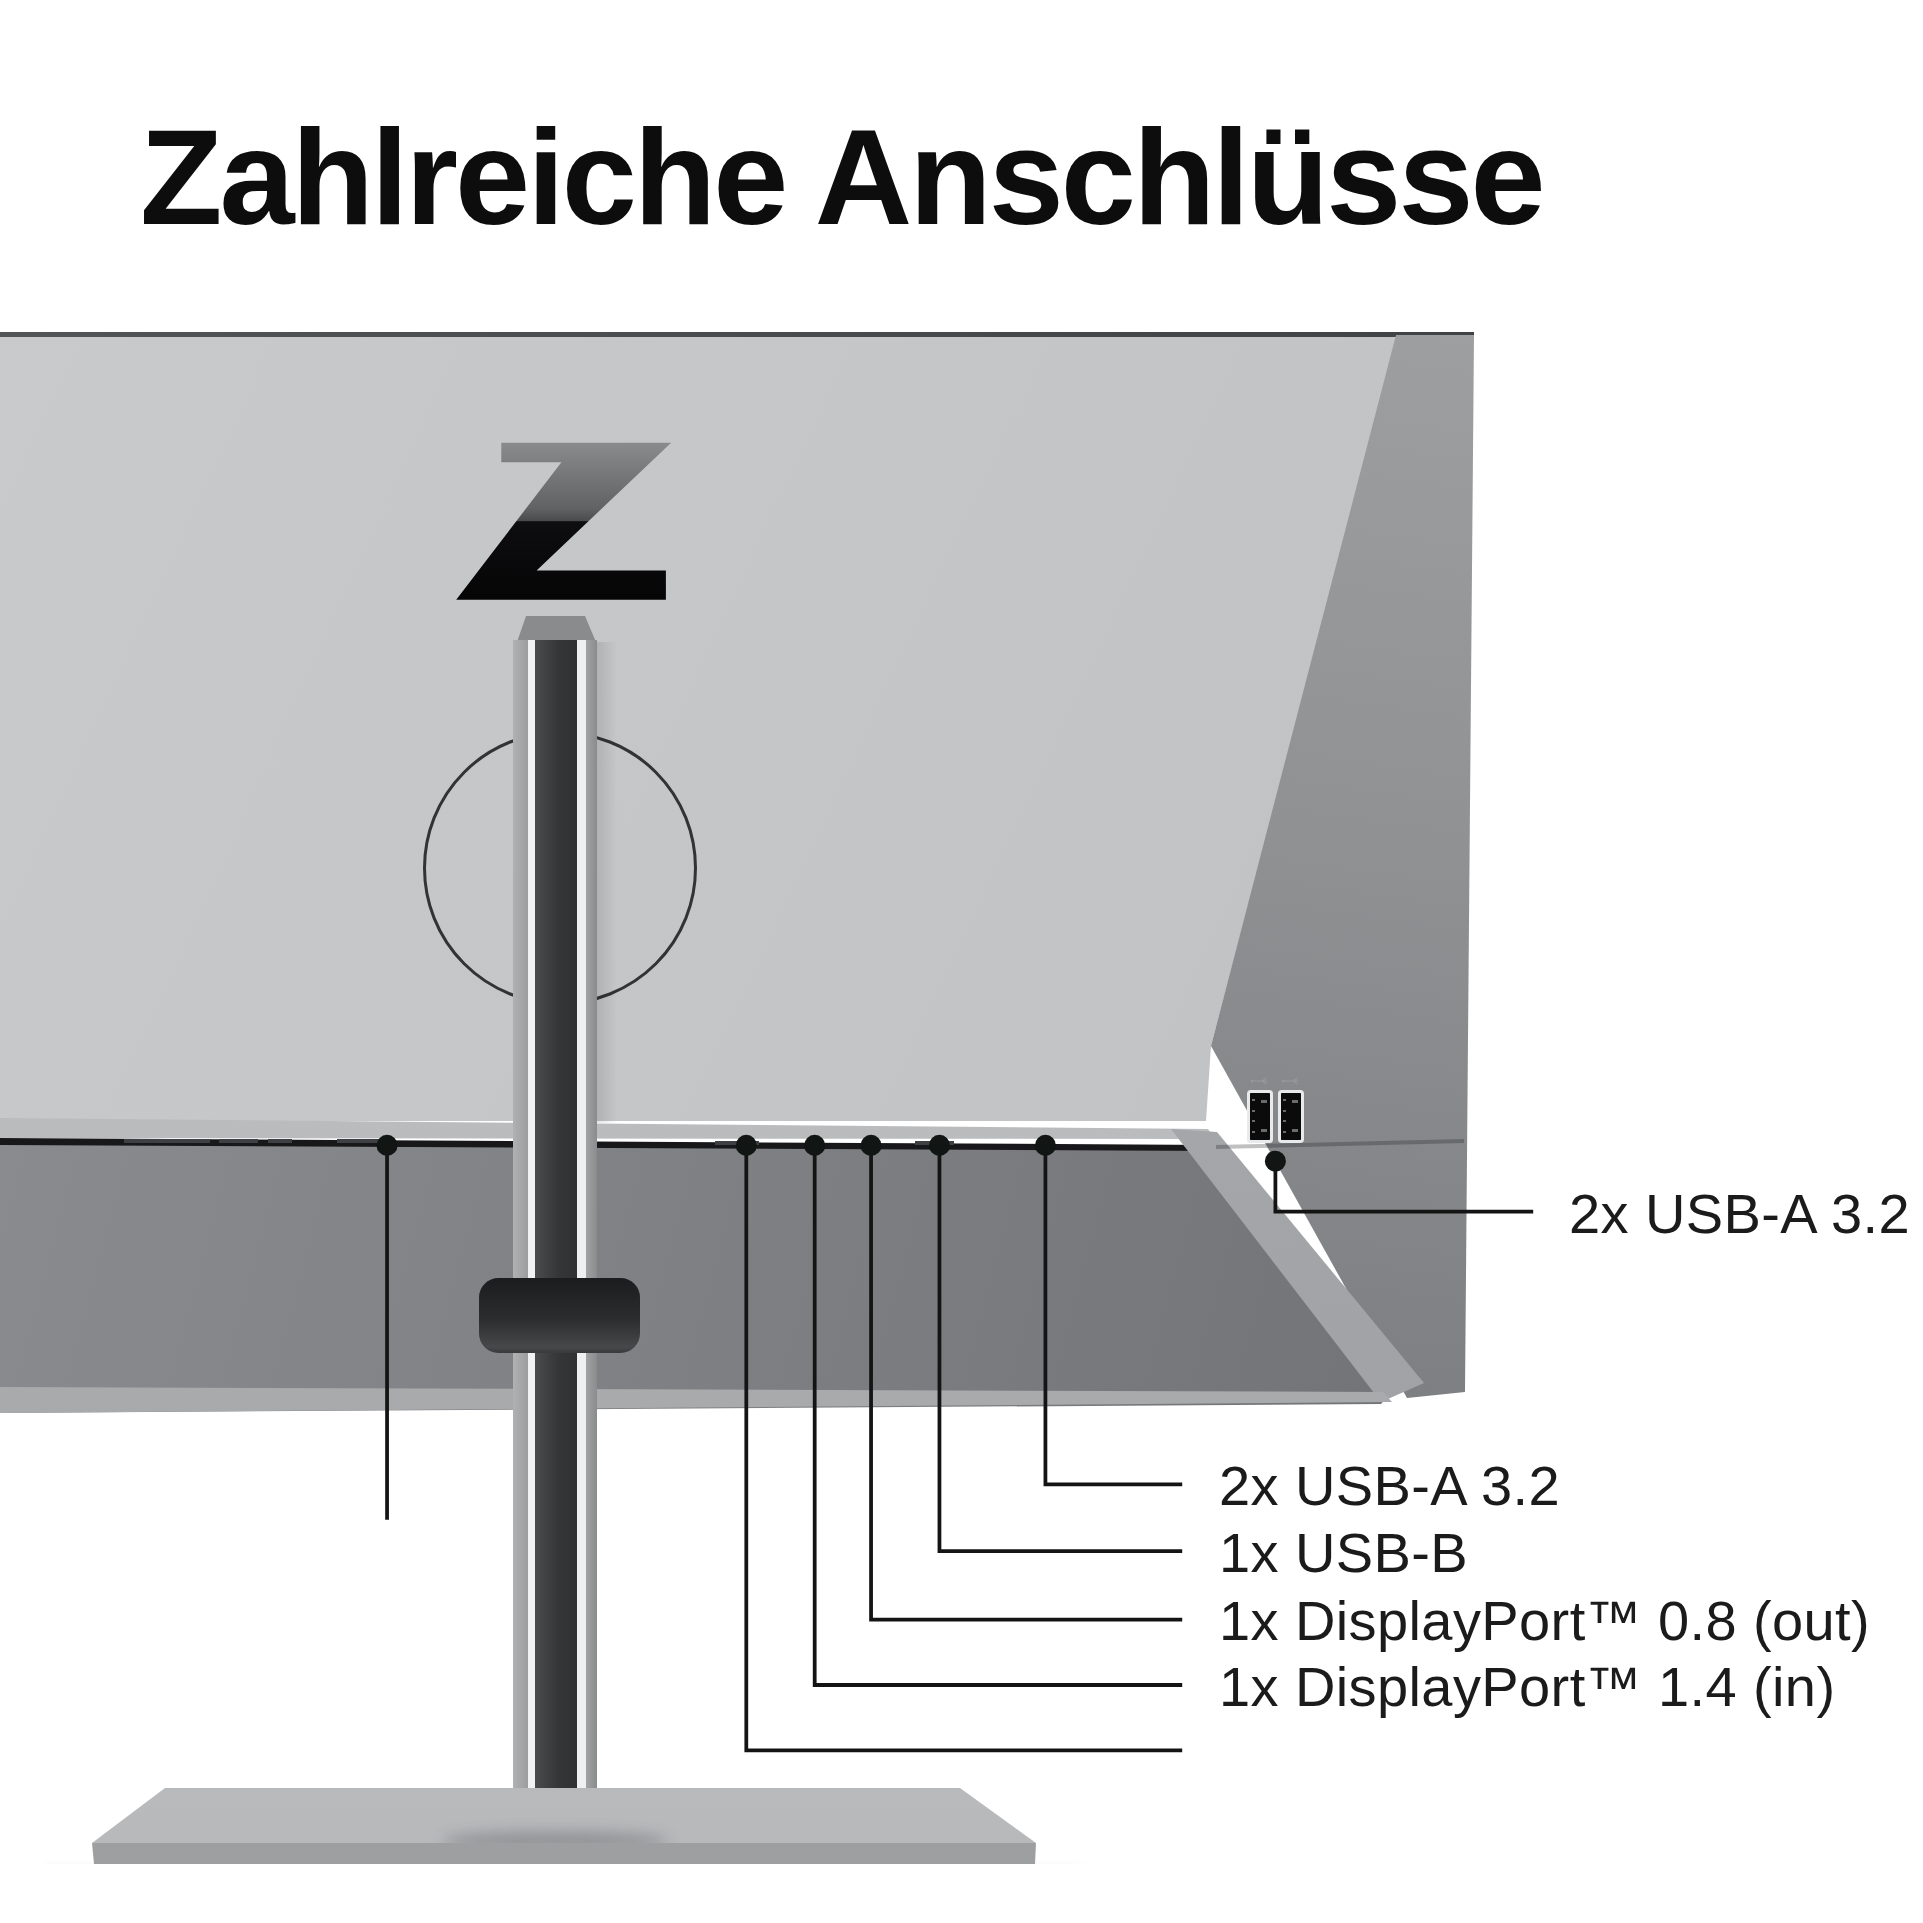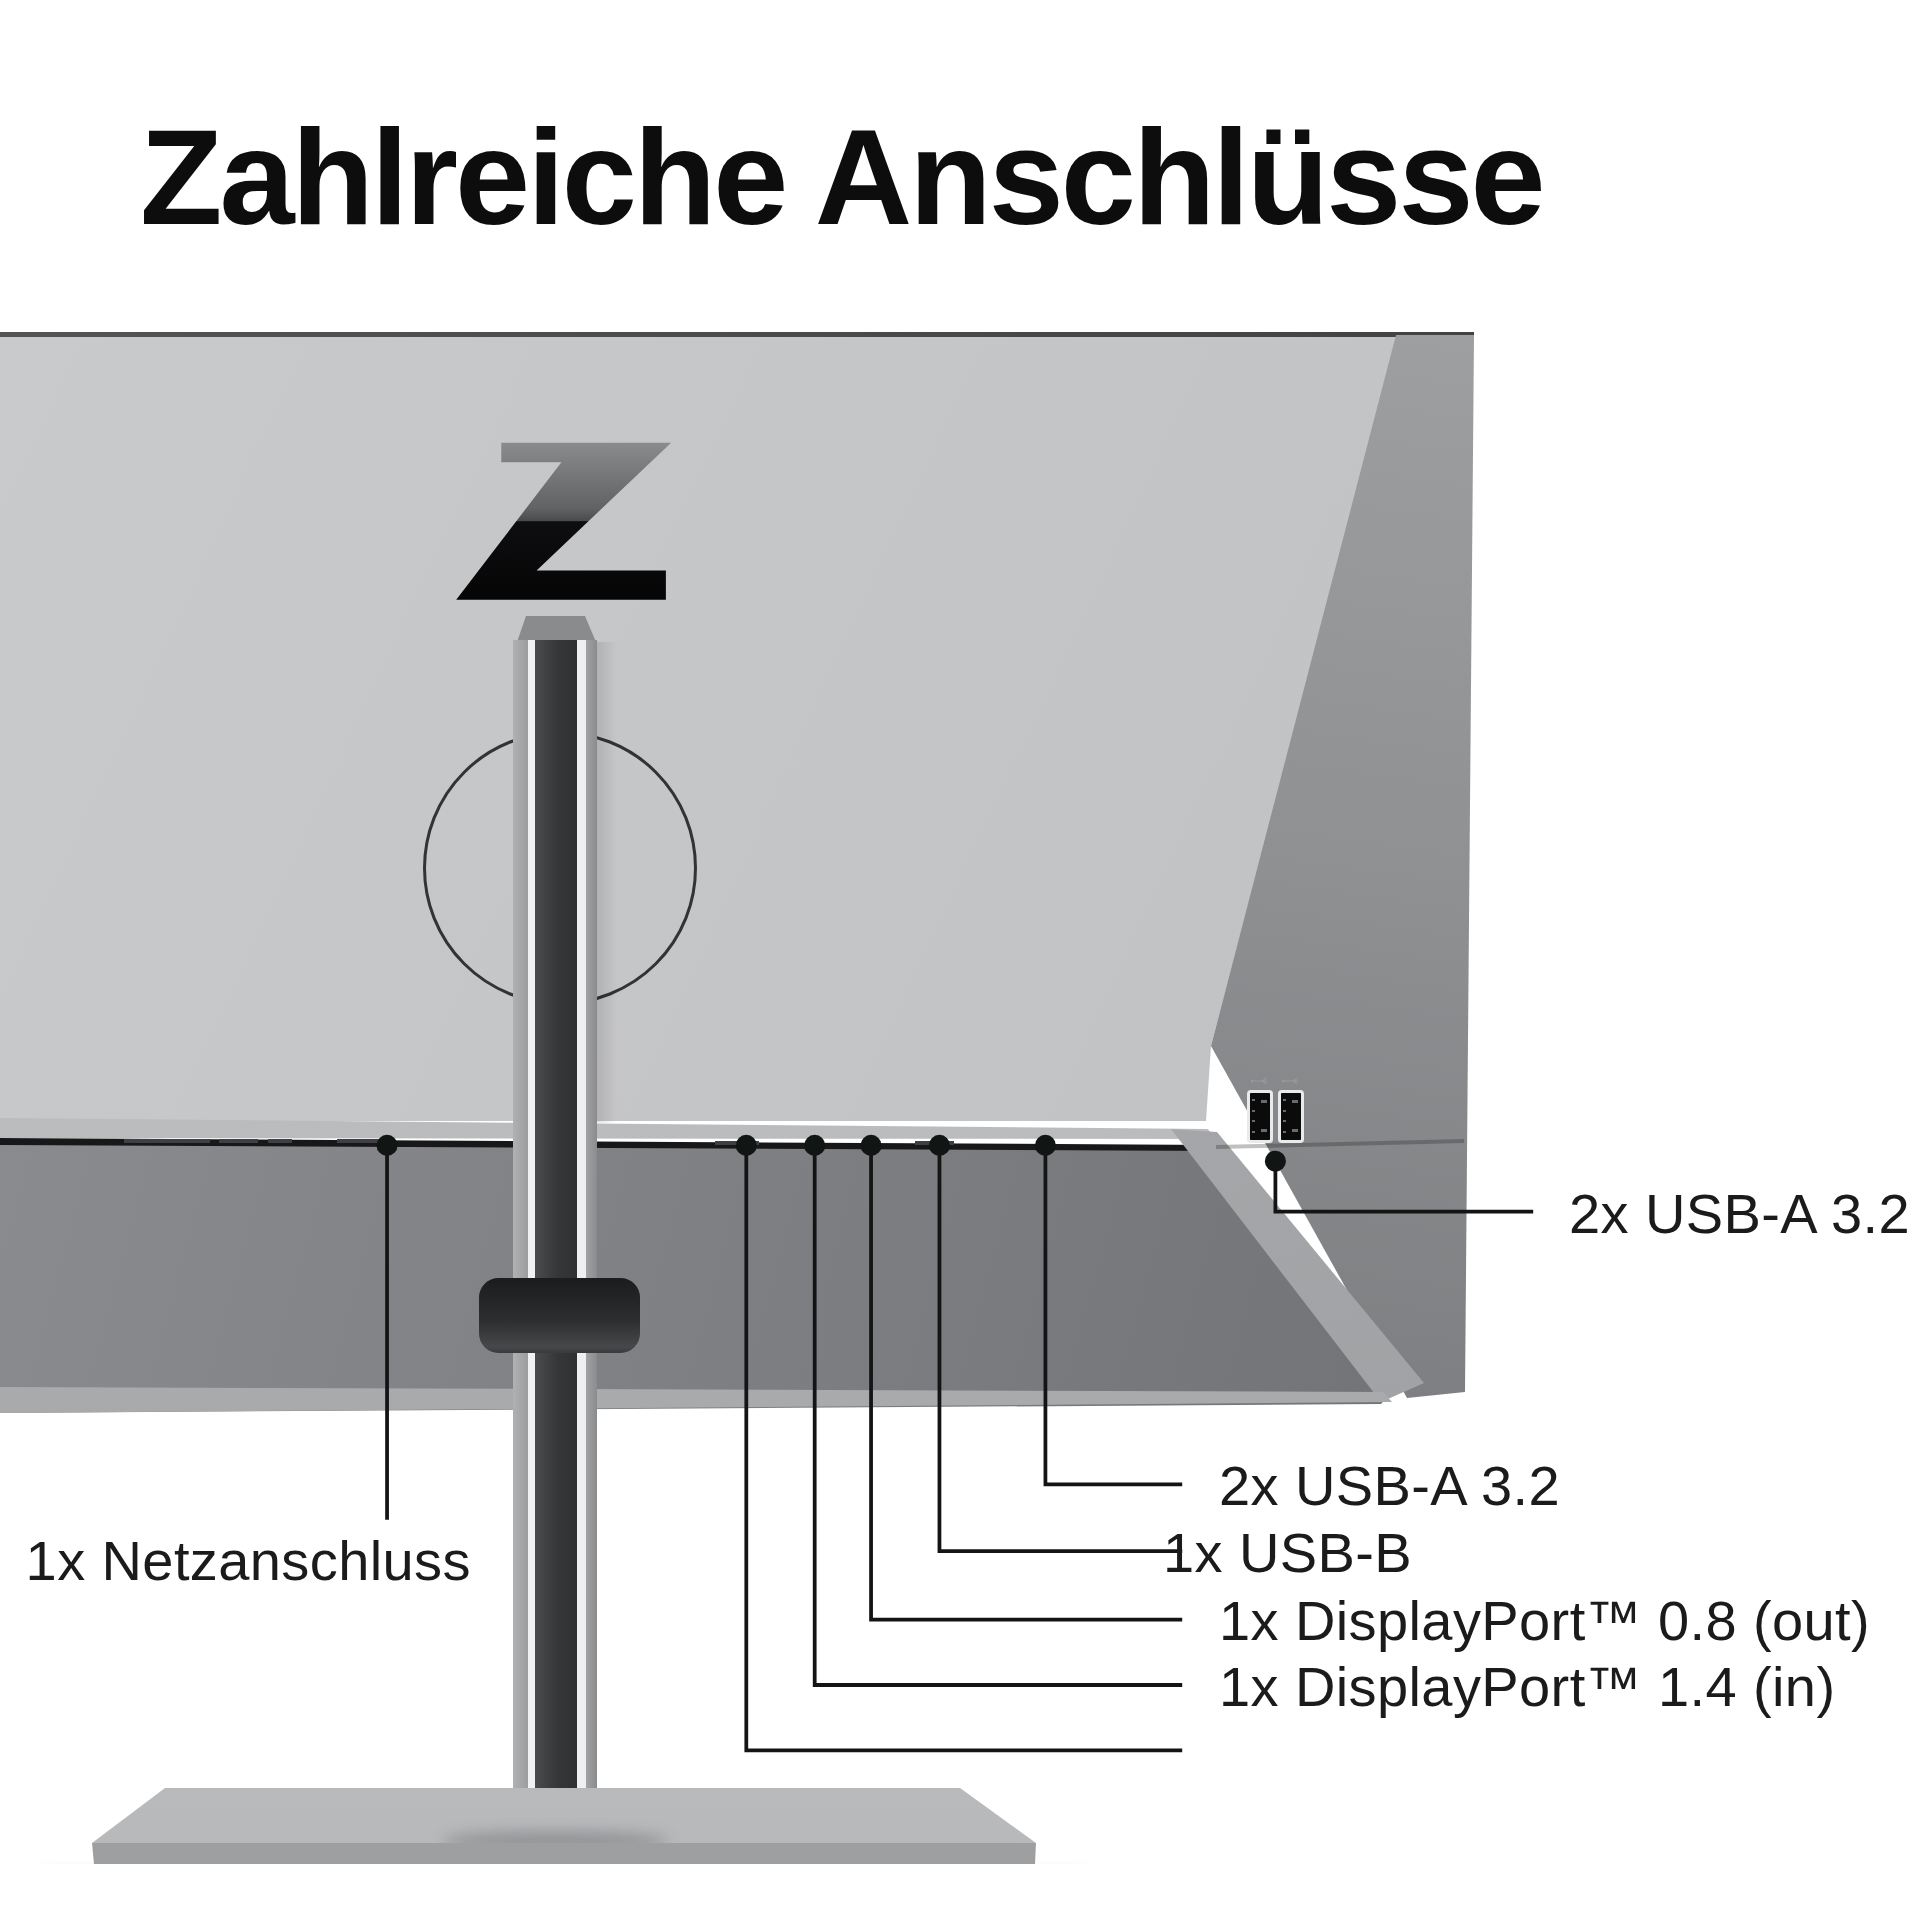--- a/index.html
+++ b/index.html
@@ -165,21 +165,20 @@
       <circle cx="515" cy="1524" r="14"></circle>
       <circle cx="993" cy="1524" r="14"></circle>
       <circle cx="1084" cy="1524" r="14"></circle>
       <circle cx="1159" cy="1524" r="14"></circle>
       <circle cx="1250" cy="1524" r="14"></circle>
       <circle cx="1391" cy="1524" r="14"></circle>
       <circle cx="1697" cy="1545" r="14"></circle>
     </g>
   </svg>
 
-  <div class="lbl" style="left:25.6px;top:1533px;">1x Netzanschluss</div>
   <div class="lbl" style="left:1569px;top:1186px;">2x USB-A 3.2</div>
   <div class="lbl" style="left:1219px;top:1458px;">2x USB-A 3.2</div>
-  <div class="lbl" style="left:1163px;top:1525px;">1x USB-B</div>
+  <div class="lbl" style="left:1219px;top:1525px;">1x USB-B</div>
   <div class="lbl" style="left:1219px;top:1593px;">1x DisplayPort™ 0.8 (out)</div>
   <div class="lbl" style="left:1219px;top:1659px;text-align:center;">1x DisplayPort™ 1.4 (in)</div>
 
 </div>
 
 
 </body></html>

